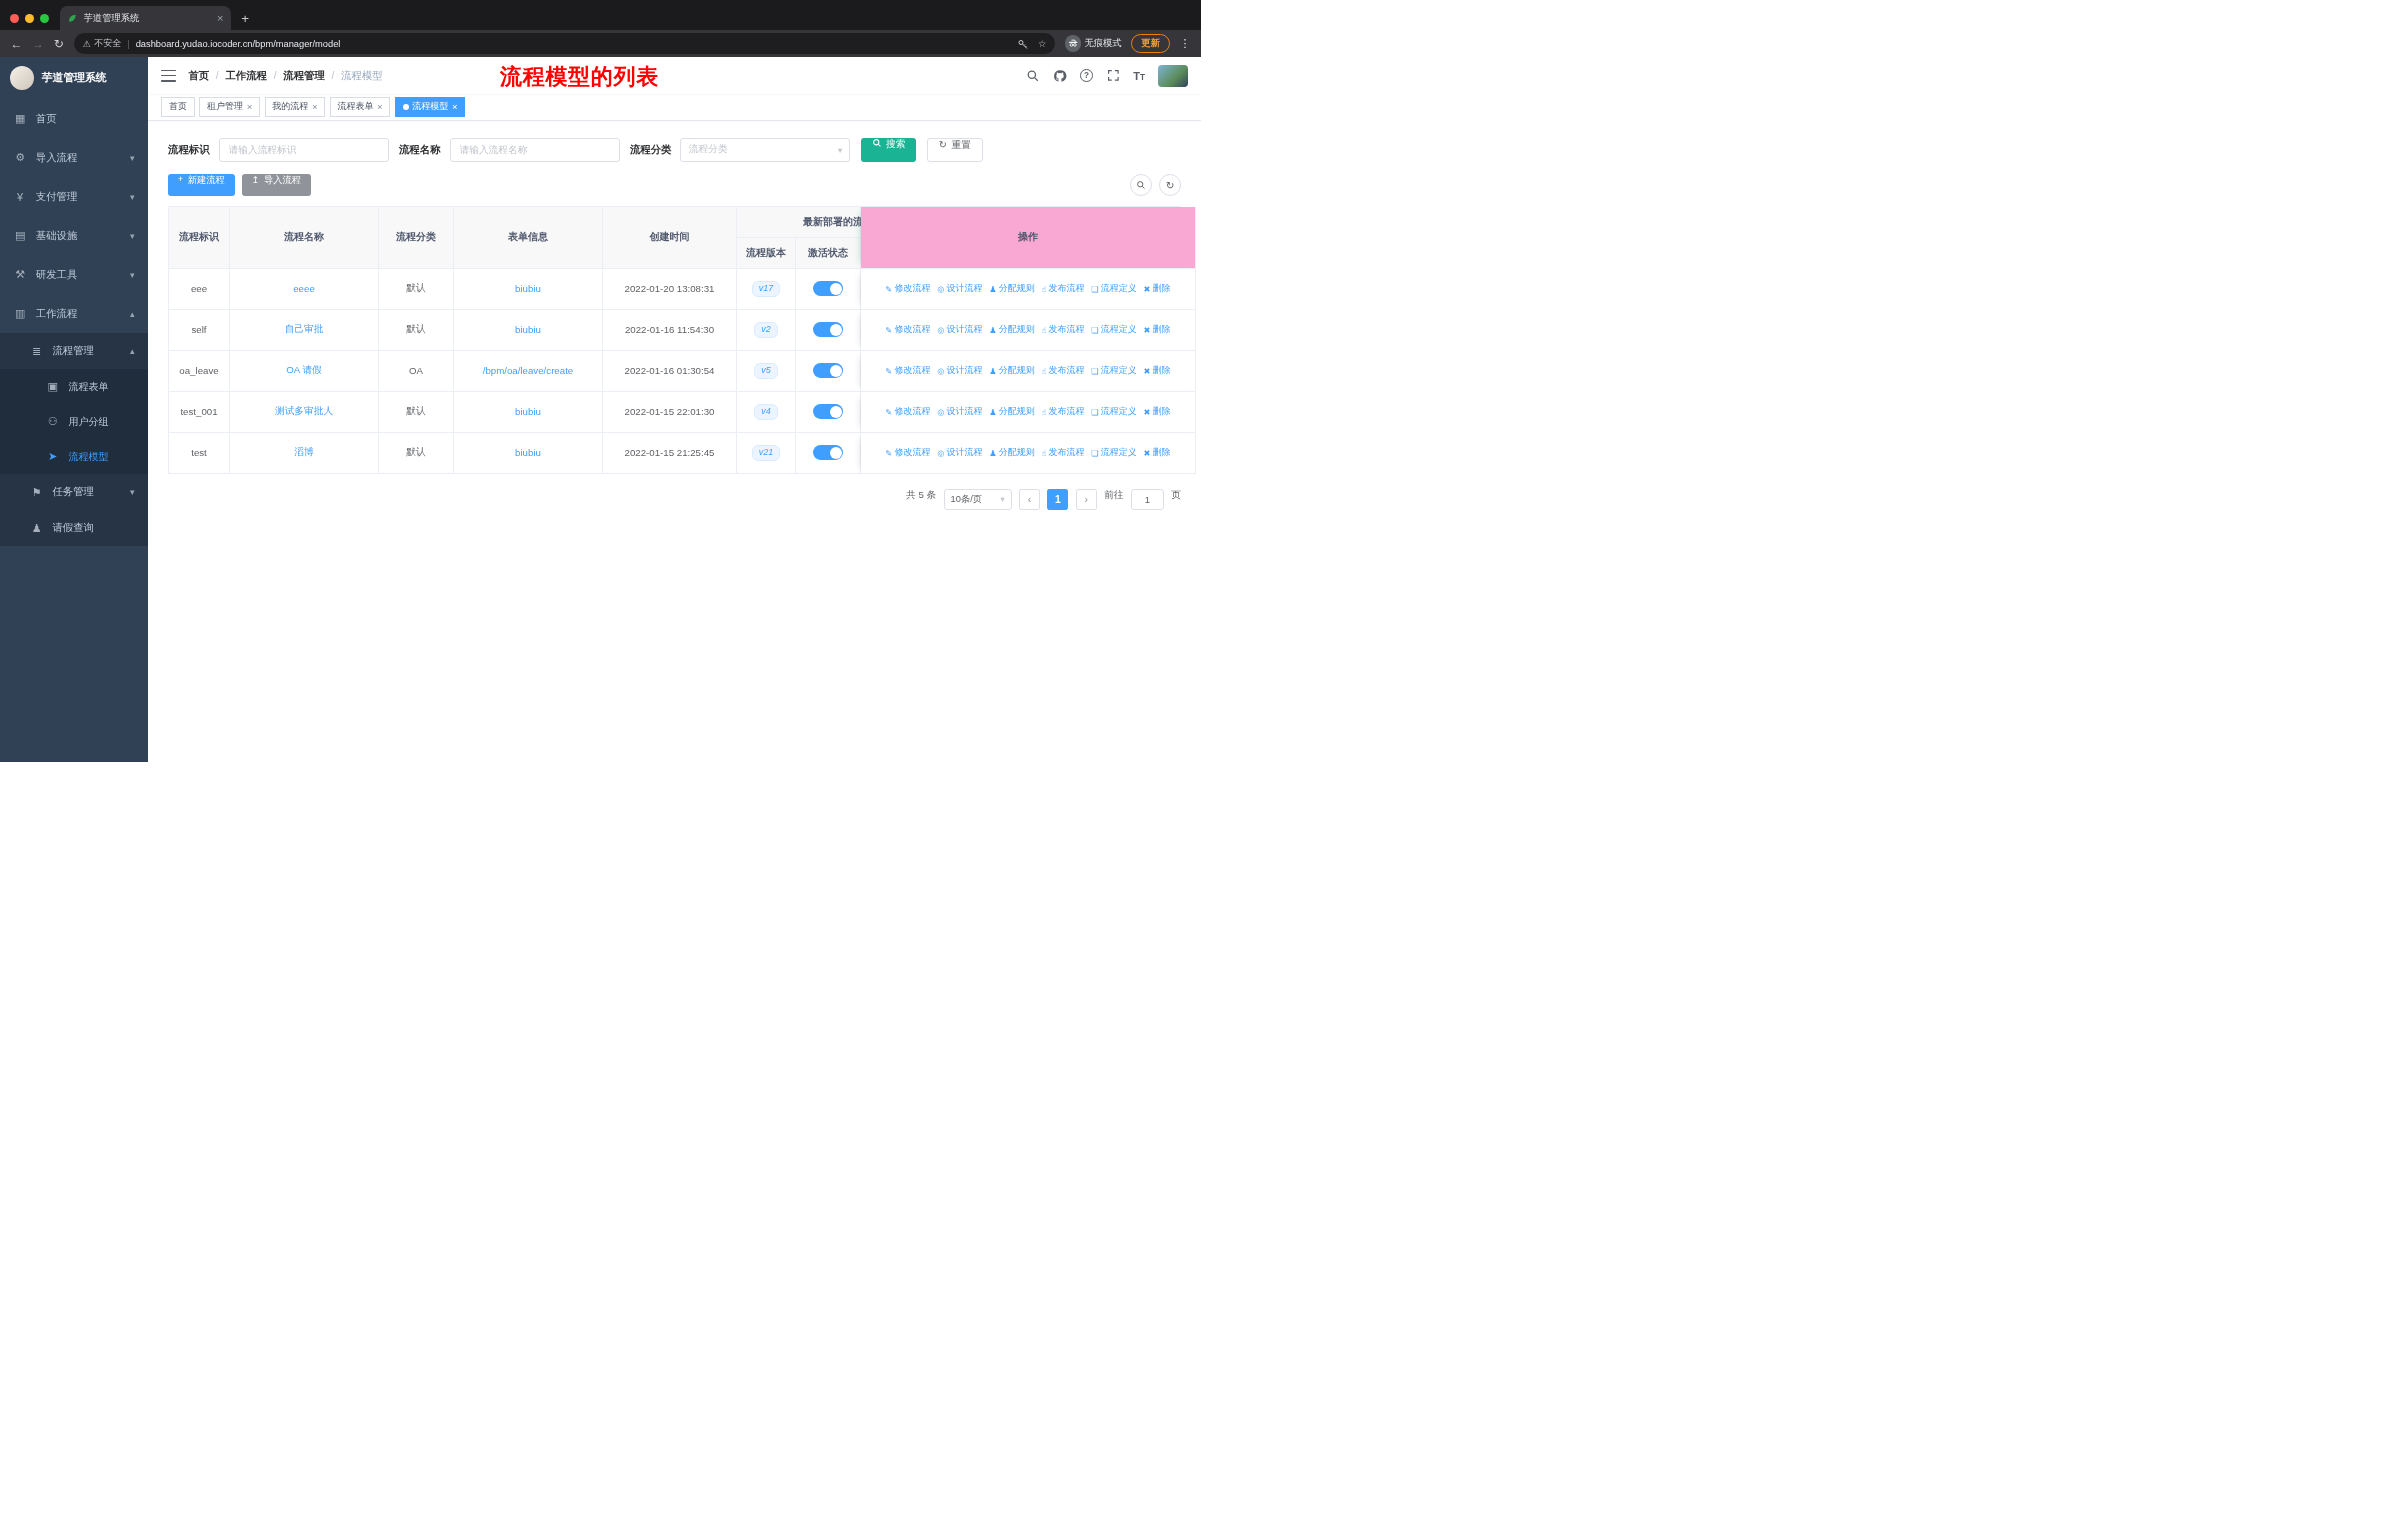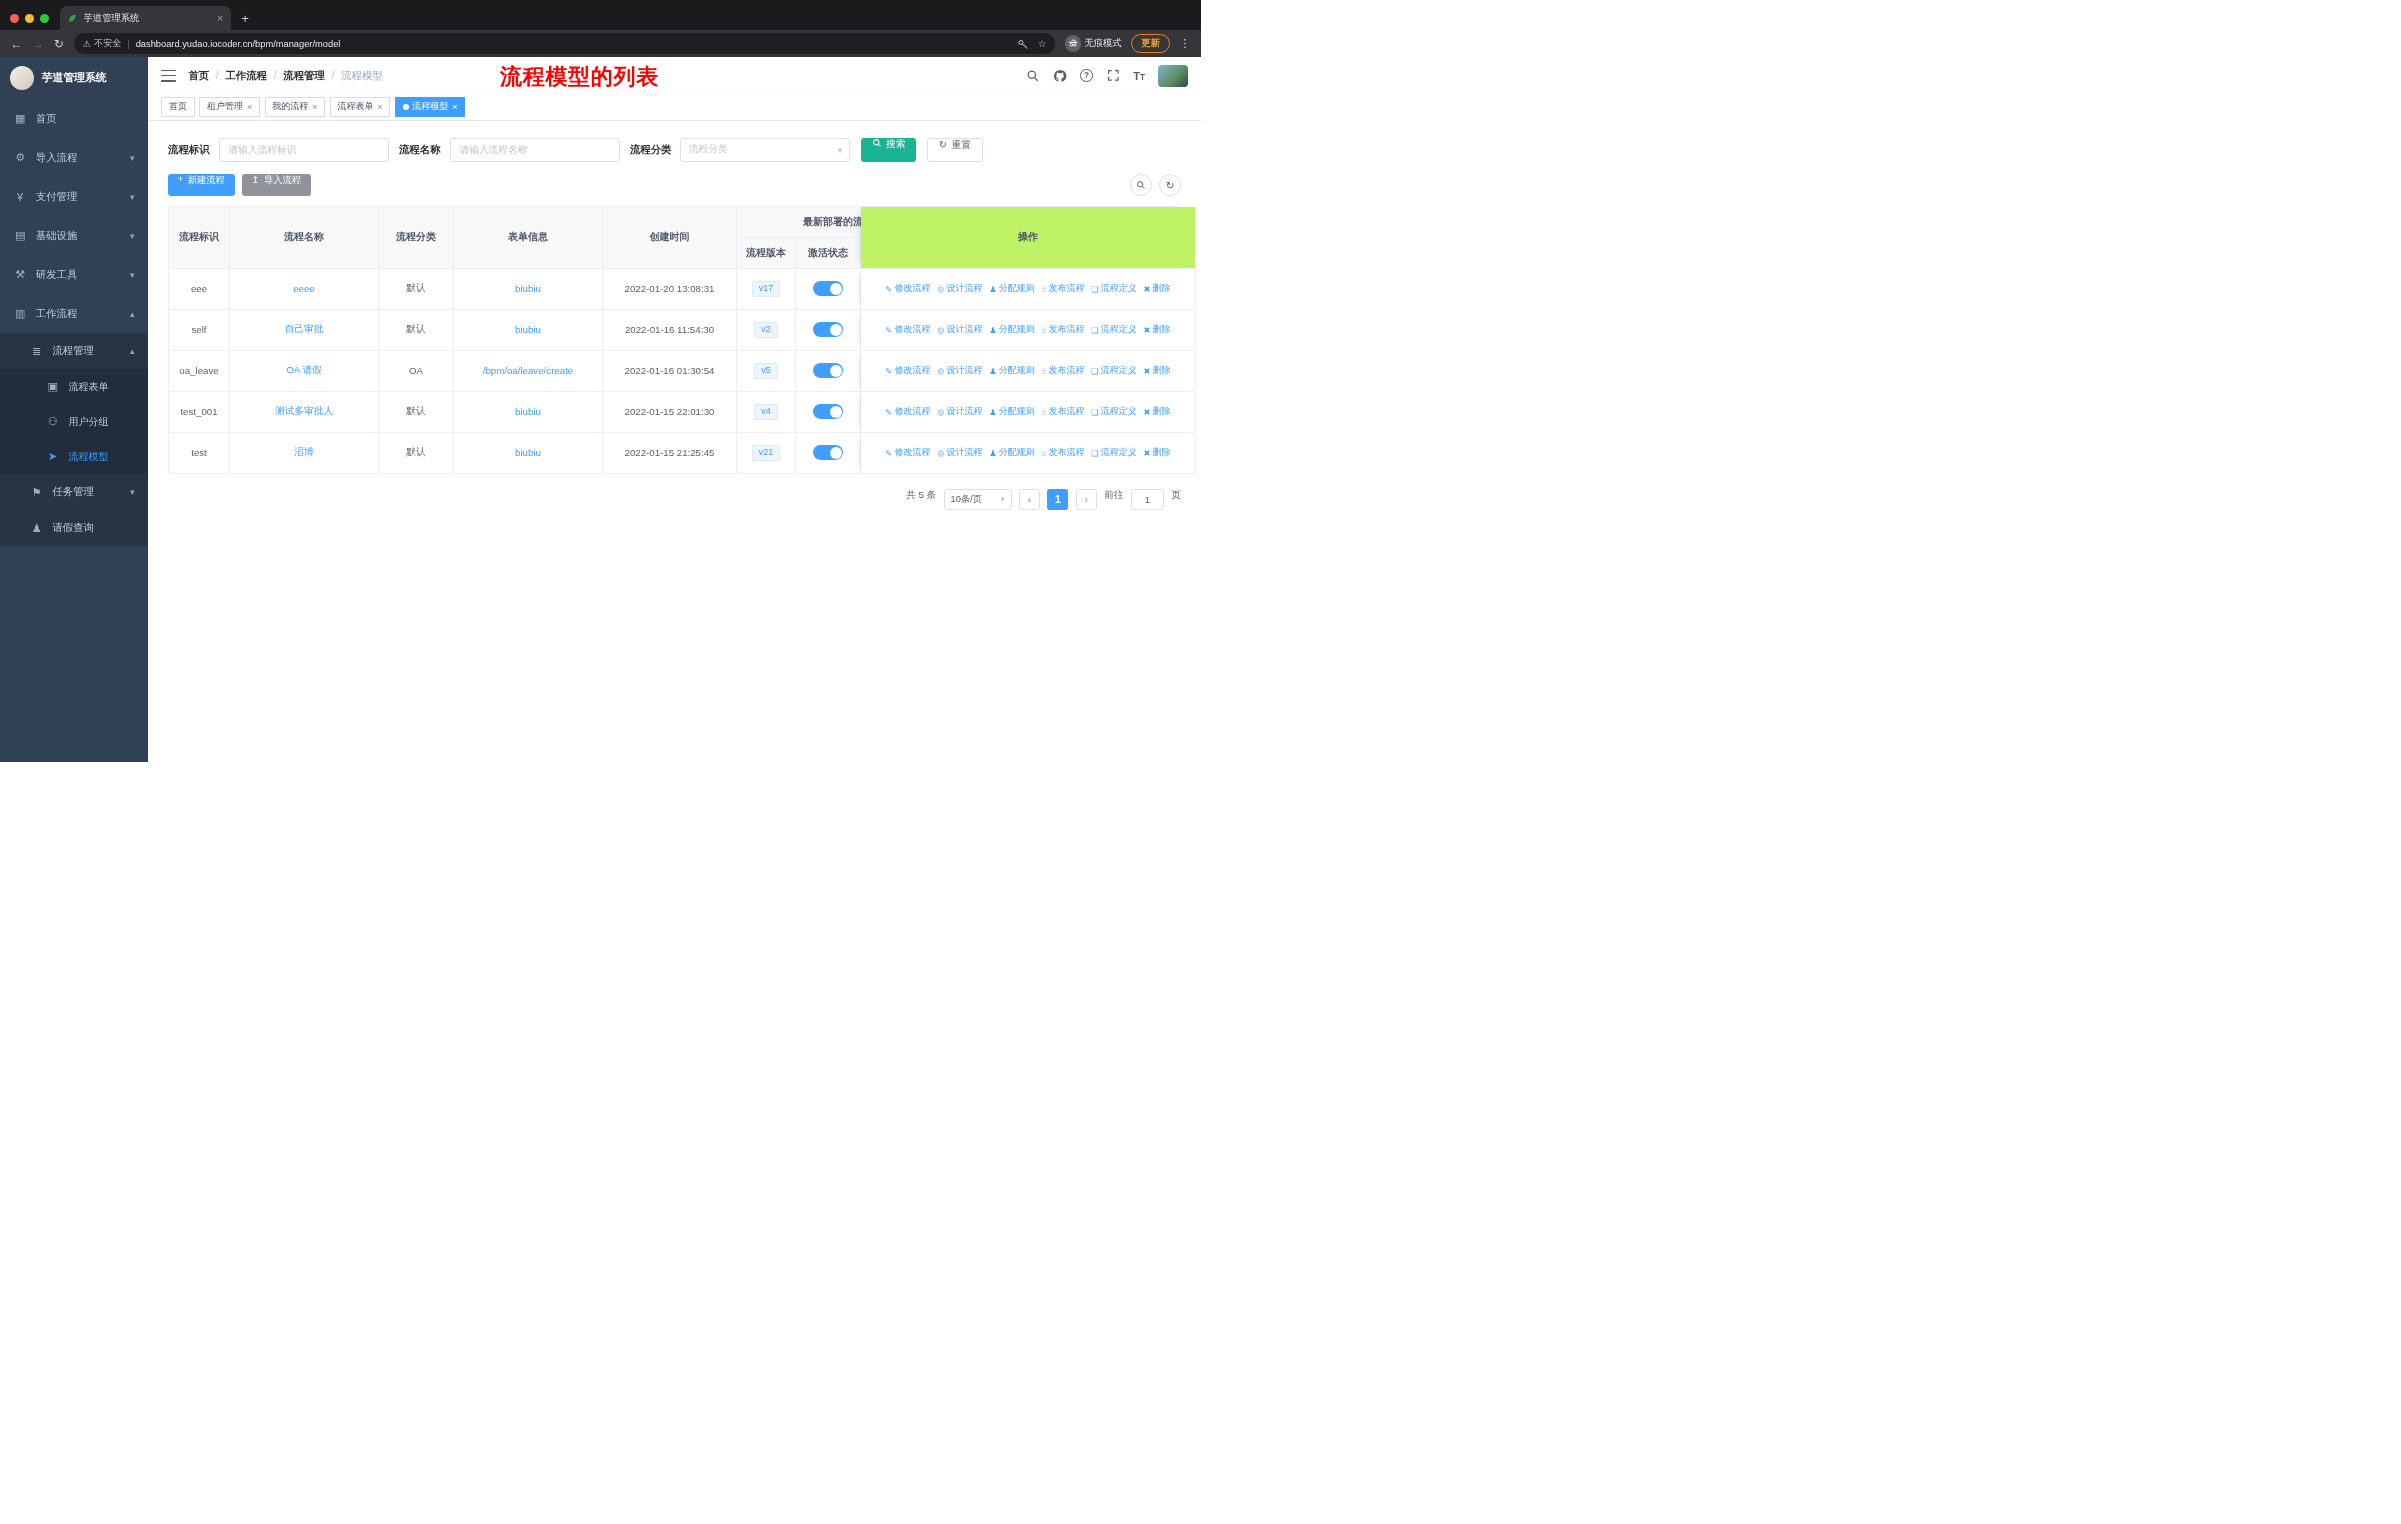--- a/index.html
+++ b/index.html
@@ -90,25 +90,25 @@
   .tool-right { margin-left:auto; display:flex; gap:7.4px; }
   .circle-btn { width:22px; height:22px; border-radius:50%; border:0.7px solid #dcdfe6; background:#fff; color:#606266; display:flex; align-items:center; justify-content:center; cursor:pointer; font-size:10.4px; }
 
   
   .tbl-wrap { border-top:0.7px solid #ebeef5; border-left:0.7px solid #ebeef5; }
   table { border-collapse:separate; border-spacing:0; width:100%; table-layout:fixed; font-size:9.7px; color:#606266; }
   th, td { border-right:0.7px solid #ebeef5; border-bottom:0.7px solid #ebeef5; text-align:center; padding:0 4.5px; overflow:hidden; }
   th { background:#f8f8f9; color:#515a6e; font-weight:700; height:31px; font-size:10px; }
   .th-group { position:relative; overflow:visible; }
   .group-lbl { position:absolute; left:66px; top:50%; transform:translateY(-50%); white-space:nowrap; }
-  .th-ops { position:relative; z-index:3; background:#bef264; box-shadow:-6px 0 7.4px -6px rgba(0,0,0,0.18); }
+  .th-ops { position:relative; z-index:3; background:#f9a8d4; box-shadow:-6px 0 7.4px -6px rgba(0,0,0,0.18); }
   td { height:41px; background:#fff; }
   td.ops { position:relative; z-index:2; background:#fff; box-shadow:-6px 0 7.4px -6px rgba(0,0,0,0.15); overflow:hidden; }
   a.cell-link { color:#409eff; text-decoration:none; cursor:pointer; }
-  .ver-badge { display:inline-block; background:#ecf5ff; border:0.7px solid #d9ecff; color:#409eff; border-radius:1px; font-size:9px; padding:2.2px 6px; line-height:1; }
+  .ver-badge { display:inline-block; background:#ecf5ff; border:0.7px solid #d9ecff; color:#409eff; border-radius:6px; font-size:9px; padding:2.2px 6px; line-height:1;font-style:italic; }
   .switch { width:30px; height:15px; border-radius:7.4px; background:#409eff; position:relative; display:inline-block; cursor:pointer; vertical-align:middle; }
   .switch .knob { position:absolute; right:1.5px; top:1.5px; width:12px; height:12px; border-radius:50%; background:#fff; }
   .oplinks { display:flex; gap:6.7px; justify-content:center; white-space:nowrap; }
   a.op { color:#409eff; font-size:9px; text-decoration:none; cursor:pointer; display:inline-flex; align-items:center; gap:2.2px; white-space:nowrap; }
   .oi { font-style:normal; font-size:8.2px; }
 
   
   .pagination { display:flex; justify-content:flex-end; gap:7.4px; margin-top:15px; font-size:9.7px; color:#606266; }
   .psize { width:68px; height:21px; border:0.7px solid #dcdfe6; border-radius:3px; display:flex; align-items:center; justify-content:space-between; padding:0 6px; font-size:9.3px; cursor:pointer; }
   .psize .ct { color:#c0c4cc; font-size:8.2px; }

